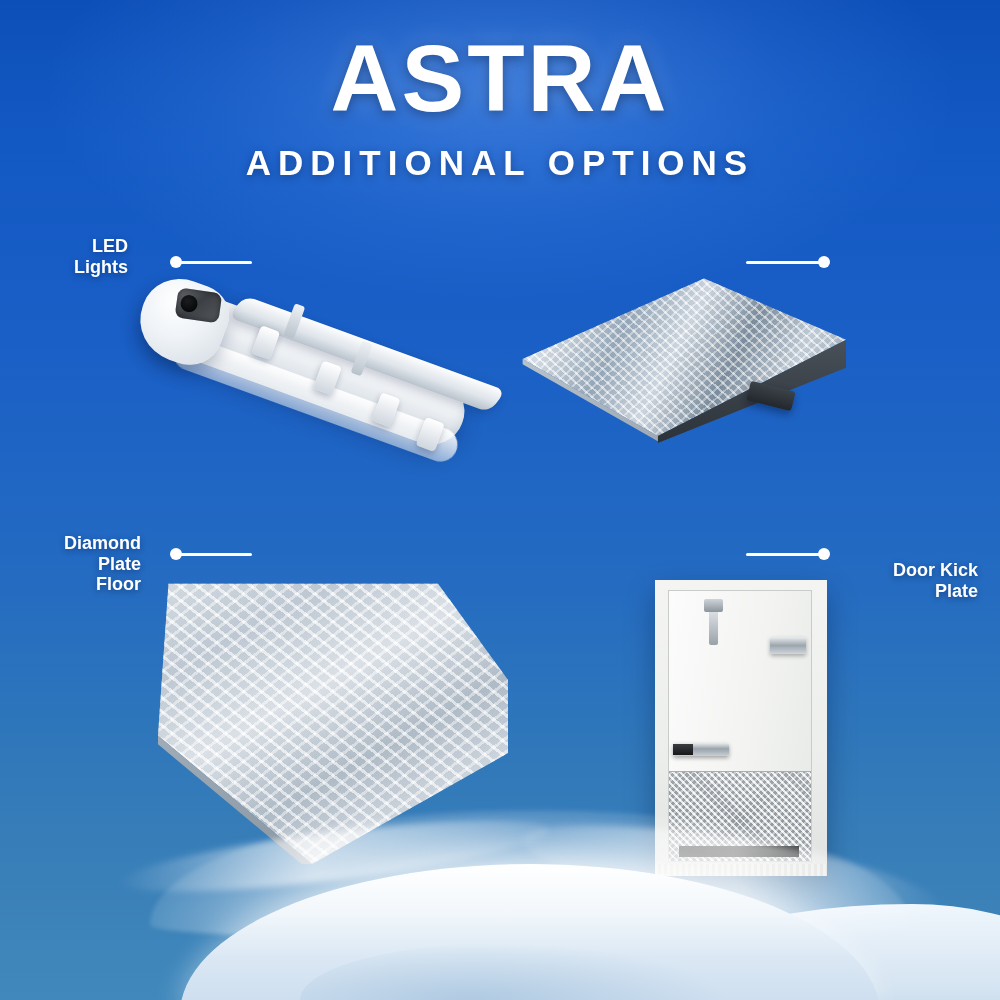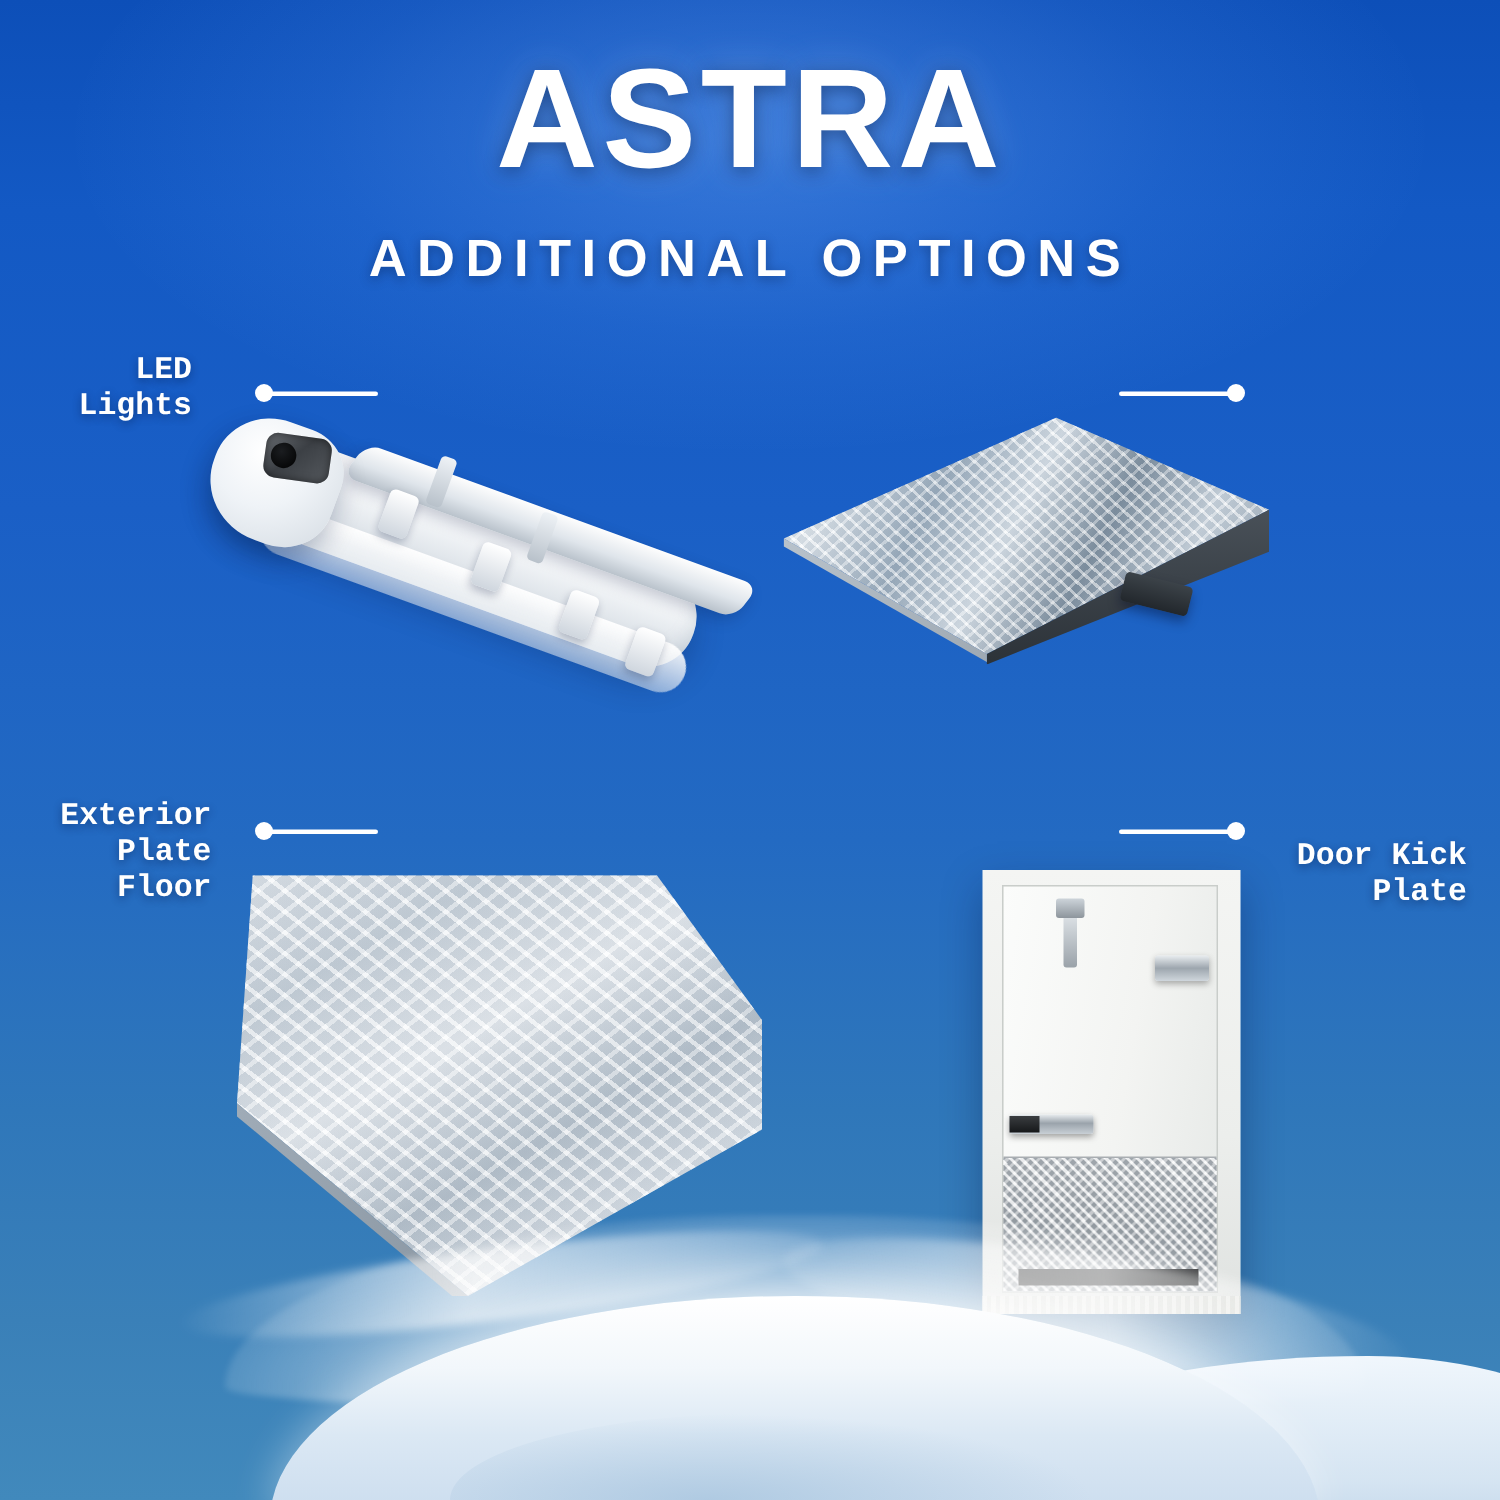--- a/index.html
+++ b/index.html
@@ -21,30 +21,29 @@
   }
   
   .header{position:absolute;left:0;top:0;width:1000px;text-align:center;}
   .brand{
     margin:0;padding-top:34px;
     font-size:94px;line-height:.95;font-weight:700;color:#ffffff;
     letter-spacing:3px;
     text-shadow:0 3px 12px rgba(0,20,60,.45),0 0 26px rgba(180,215,255,.30);
   }
   .subtitle{
-    margin:30px 0 0 0;
+    margin:20px 0 0 0;
     font-size:35px;font-weight:700;color:#ffffff;letter-spacing:7px;
     text-shadow:0 2px 8px rgba(0,20,60,.40);
   }
   
   .label{
-    position:absolute;font-weight:700;color:#fff;font-size:21px;line-height:1.15;
+    position:absolute;font-weight:700;color:#fff;font-size:18px;line-height:1.15;
     text-shadow:0 2px 6px rgba(0,25,70,.45);
     white-space:pre-line;
-    font-family:Liberation Mono, monospace;
   }
   .label.left{text-align:right;}
   .label.right{text-align:right;}
   #label-led{left:0;top:236px;width:128px;}
   #label-ramp{left:770px;top:240px;width:208px;}
   #label-floor{left:0;top:533px;width:141px;}
   #label-kick{left:770px;top:560px;width:208px;}
   
   .leader{position:absolute;height:14px;}
   .leader .bar{position:absolute;top:6px;height:2.5px;background:#ffffff;border-radius:2px;}
@@ -285,21 +284,21 @@
 
   <div class="product" id="art-ramp">
     <div class="ramp-wrap">
       <div class="ramp-top"></div>
       <div class="ramp-side"></div>
       <div class="ramp-edge"></div>
       <div class="ramp-bracket"></div>
     </div>
   </div>
 
-  <div class="label left" id="label-floor">Exterior
+  <div class="label left" id="label-floor">Diamond
 Plate
 Floor</div>
   <div class="leader" id="leader-floor">
     <span class="dot"></span>
     <span class="bar"></span>
   </div>
 
   <div class="product" id="art-floor">
     <div class="floor-sheet"></div>
     <div class="floor-edge"></div>

